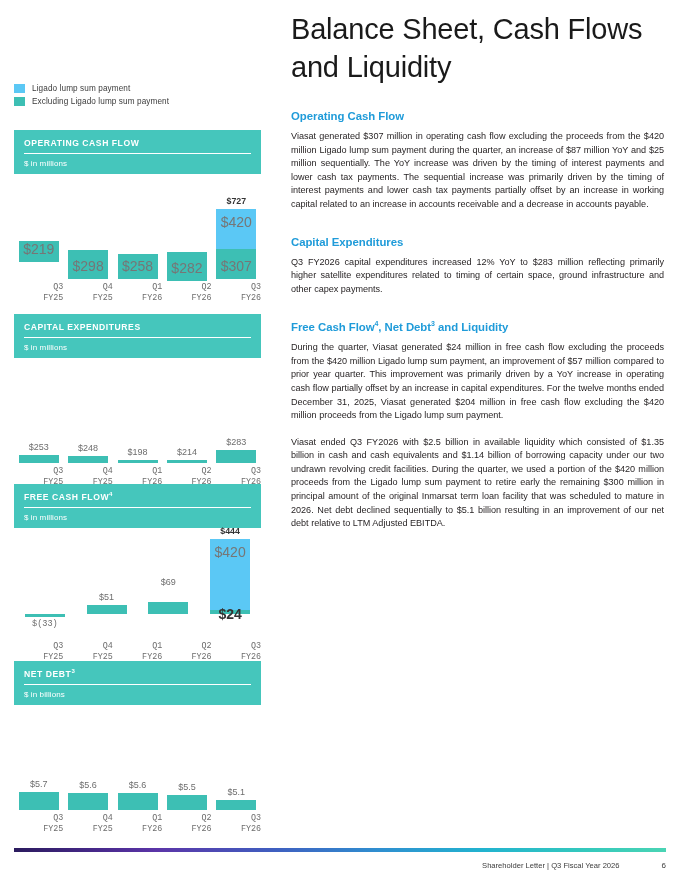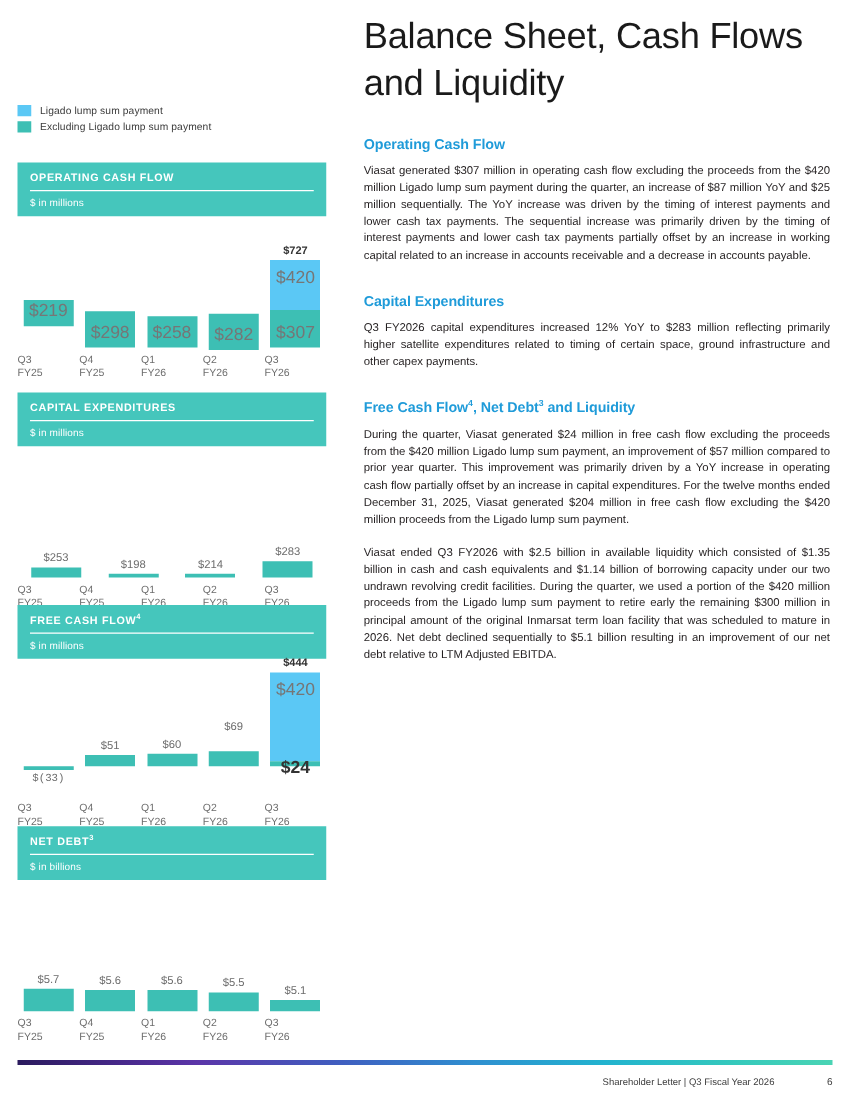--- a/index.html
+++ b/index.html
@@ -56,22 +56,22 @@
   .value-above {
     position: absolute; left: 50%; transform: translateX(-50%);
     font-size: 9px; color: #6d6d6d; white-space: nowrap;
   }
   .value-below {
     position: absolute; left: 50%; transform: translateX(-50%);
     font-size: 8.6px; color: #6d6d6d; white-space: nowrap; font-family: Liberation Mono, monospace;
   }
   .xlabels { position: absolute; left: 0; right: 0; display: flex; }
   .xlabel {
-    flex: 1; text-align: left; font-size: 8.4px;
-    color: #6d6d6d; line-height: 10.5px;
+    flex: 1; text-align: right; font-size: 8.4px;
+    color: #6d6d6d; line-height: 10.5px; font-family: Liberation Mono, monospace;
   }
 
   
   .right-col {
     position: absolute; left: 291px; top: 0;
     width: 381px; padding-right: 8px;
   }
   .doc-title {
     font-size: 29px; font-weight: normal; color: #1a1a1a;
     line-height: 38px; letter-spacing: -.2px;
@@ -202,20 +202,26 @@
       </div>
       <div class="plot" style="height:105px;">
         <div class="bars" id="bars-1">
             <div class="bar-col">
               <div class="bar" style="top: 97.3px; height: 7.7px;">
                 <div class="seg seg-teal" style="height: 7.7px;"></div>
               </div>
               <div class="value-above" style="top: 84.3px;">$253</div>
             </div>
             <div class="bar-col">
+              <div class="bar" style="top: 98.175px; height: 6.825px;">
+                <div class="seg seg-teal" style="height: 6.825px;"></div>
+              </div>
+              <div class="value-above" style="top: 85.175px;">$248</div>
+            </div>
+            <div class="bar-col">
               <div class="bar" style="top: 102px; height: 3px;">
                 <div class="seg seg-teal" style="height: 3px;"></div>
               </div>
               <div class="value-above" style="top: 89px;">$198</div>
             </div>
             <div class="bar-col">
               <div class="bar" style="top: 102px; height: 3px;">
                 <div class="seg seg-teal" style="height: 3px;"></div>
               </div>
               <div class="value-above" style="top: 89px;">$214</div>
@@ -265,26 +271,20 @@
               <div class="bar" style="top: 86px; height: 3px;">
                 <div class="seg seg-teal" style="height: 3px;"></div>
               </div>
               <div class="value-below" style="top: 91px;">$(33)</div>
             </div>
             <div class="bar-col">
               <div class="bar" style="top: 77.432px; height: 8.568px;">
                 <div class="seg seg-teal" style="height: 8.568px;"></div>
               </div>
               <div class="value-above" style="top: 64.432px;">$51</div>
-            </div>
-            <div class="bar-col">
-              <div class="bar" style="top: 75.92px; height: 10.08px;">
-                <div class="seg seg-teal" style="height: 10.08px;"></div>
-              </div>
-              <div class="value-above" style="top: 62.92px;">$60</div>
             </div>
             <div class="bar-col">
               <div class="bar" style="top: 74.408px; height: 11.592px;">
                 <div class="seg seg-teal" style="height: 11.592px;"></div>
               </div>
               <div class="value-above" style="top: 49px;">$69</div>
             </div>
             <div class="bar-col">
               <div class="bar" style="top: 11.408px; height: 74.592px;">
                 <div class="seg seg-blue" style="height: 70.56px;">

